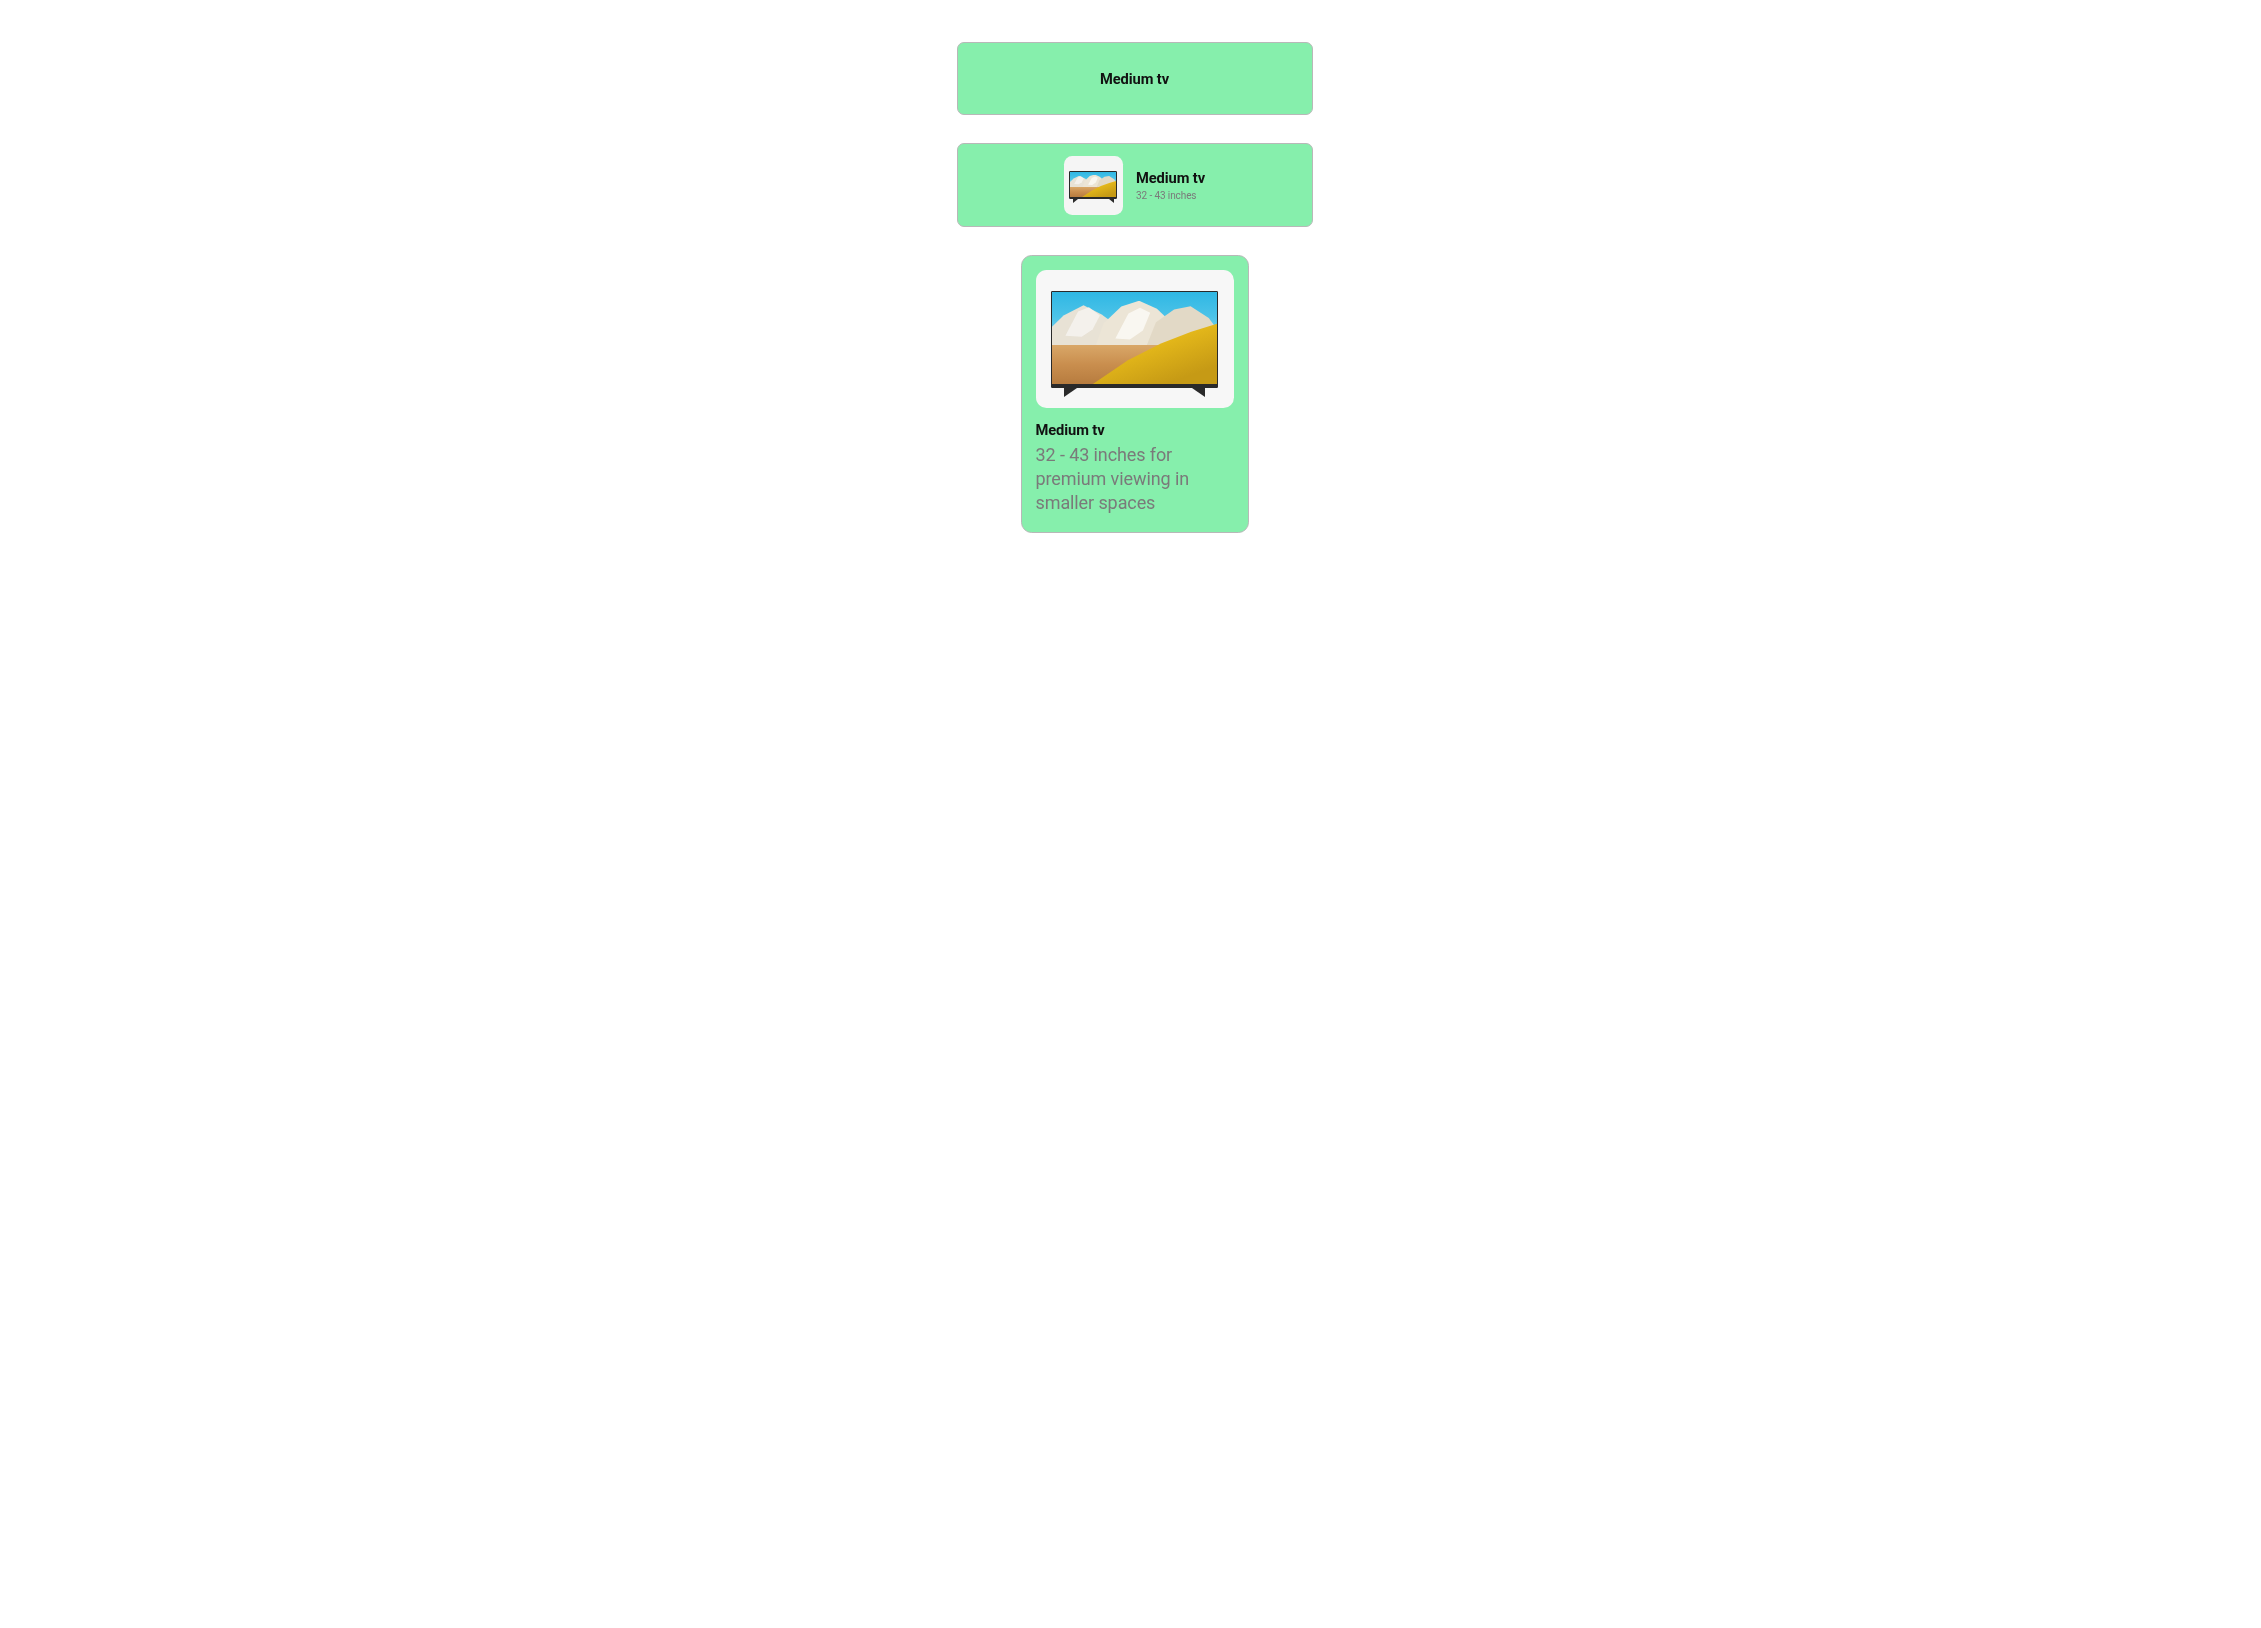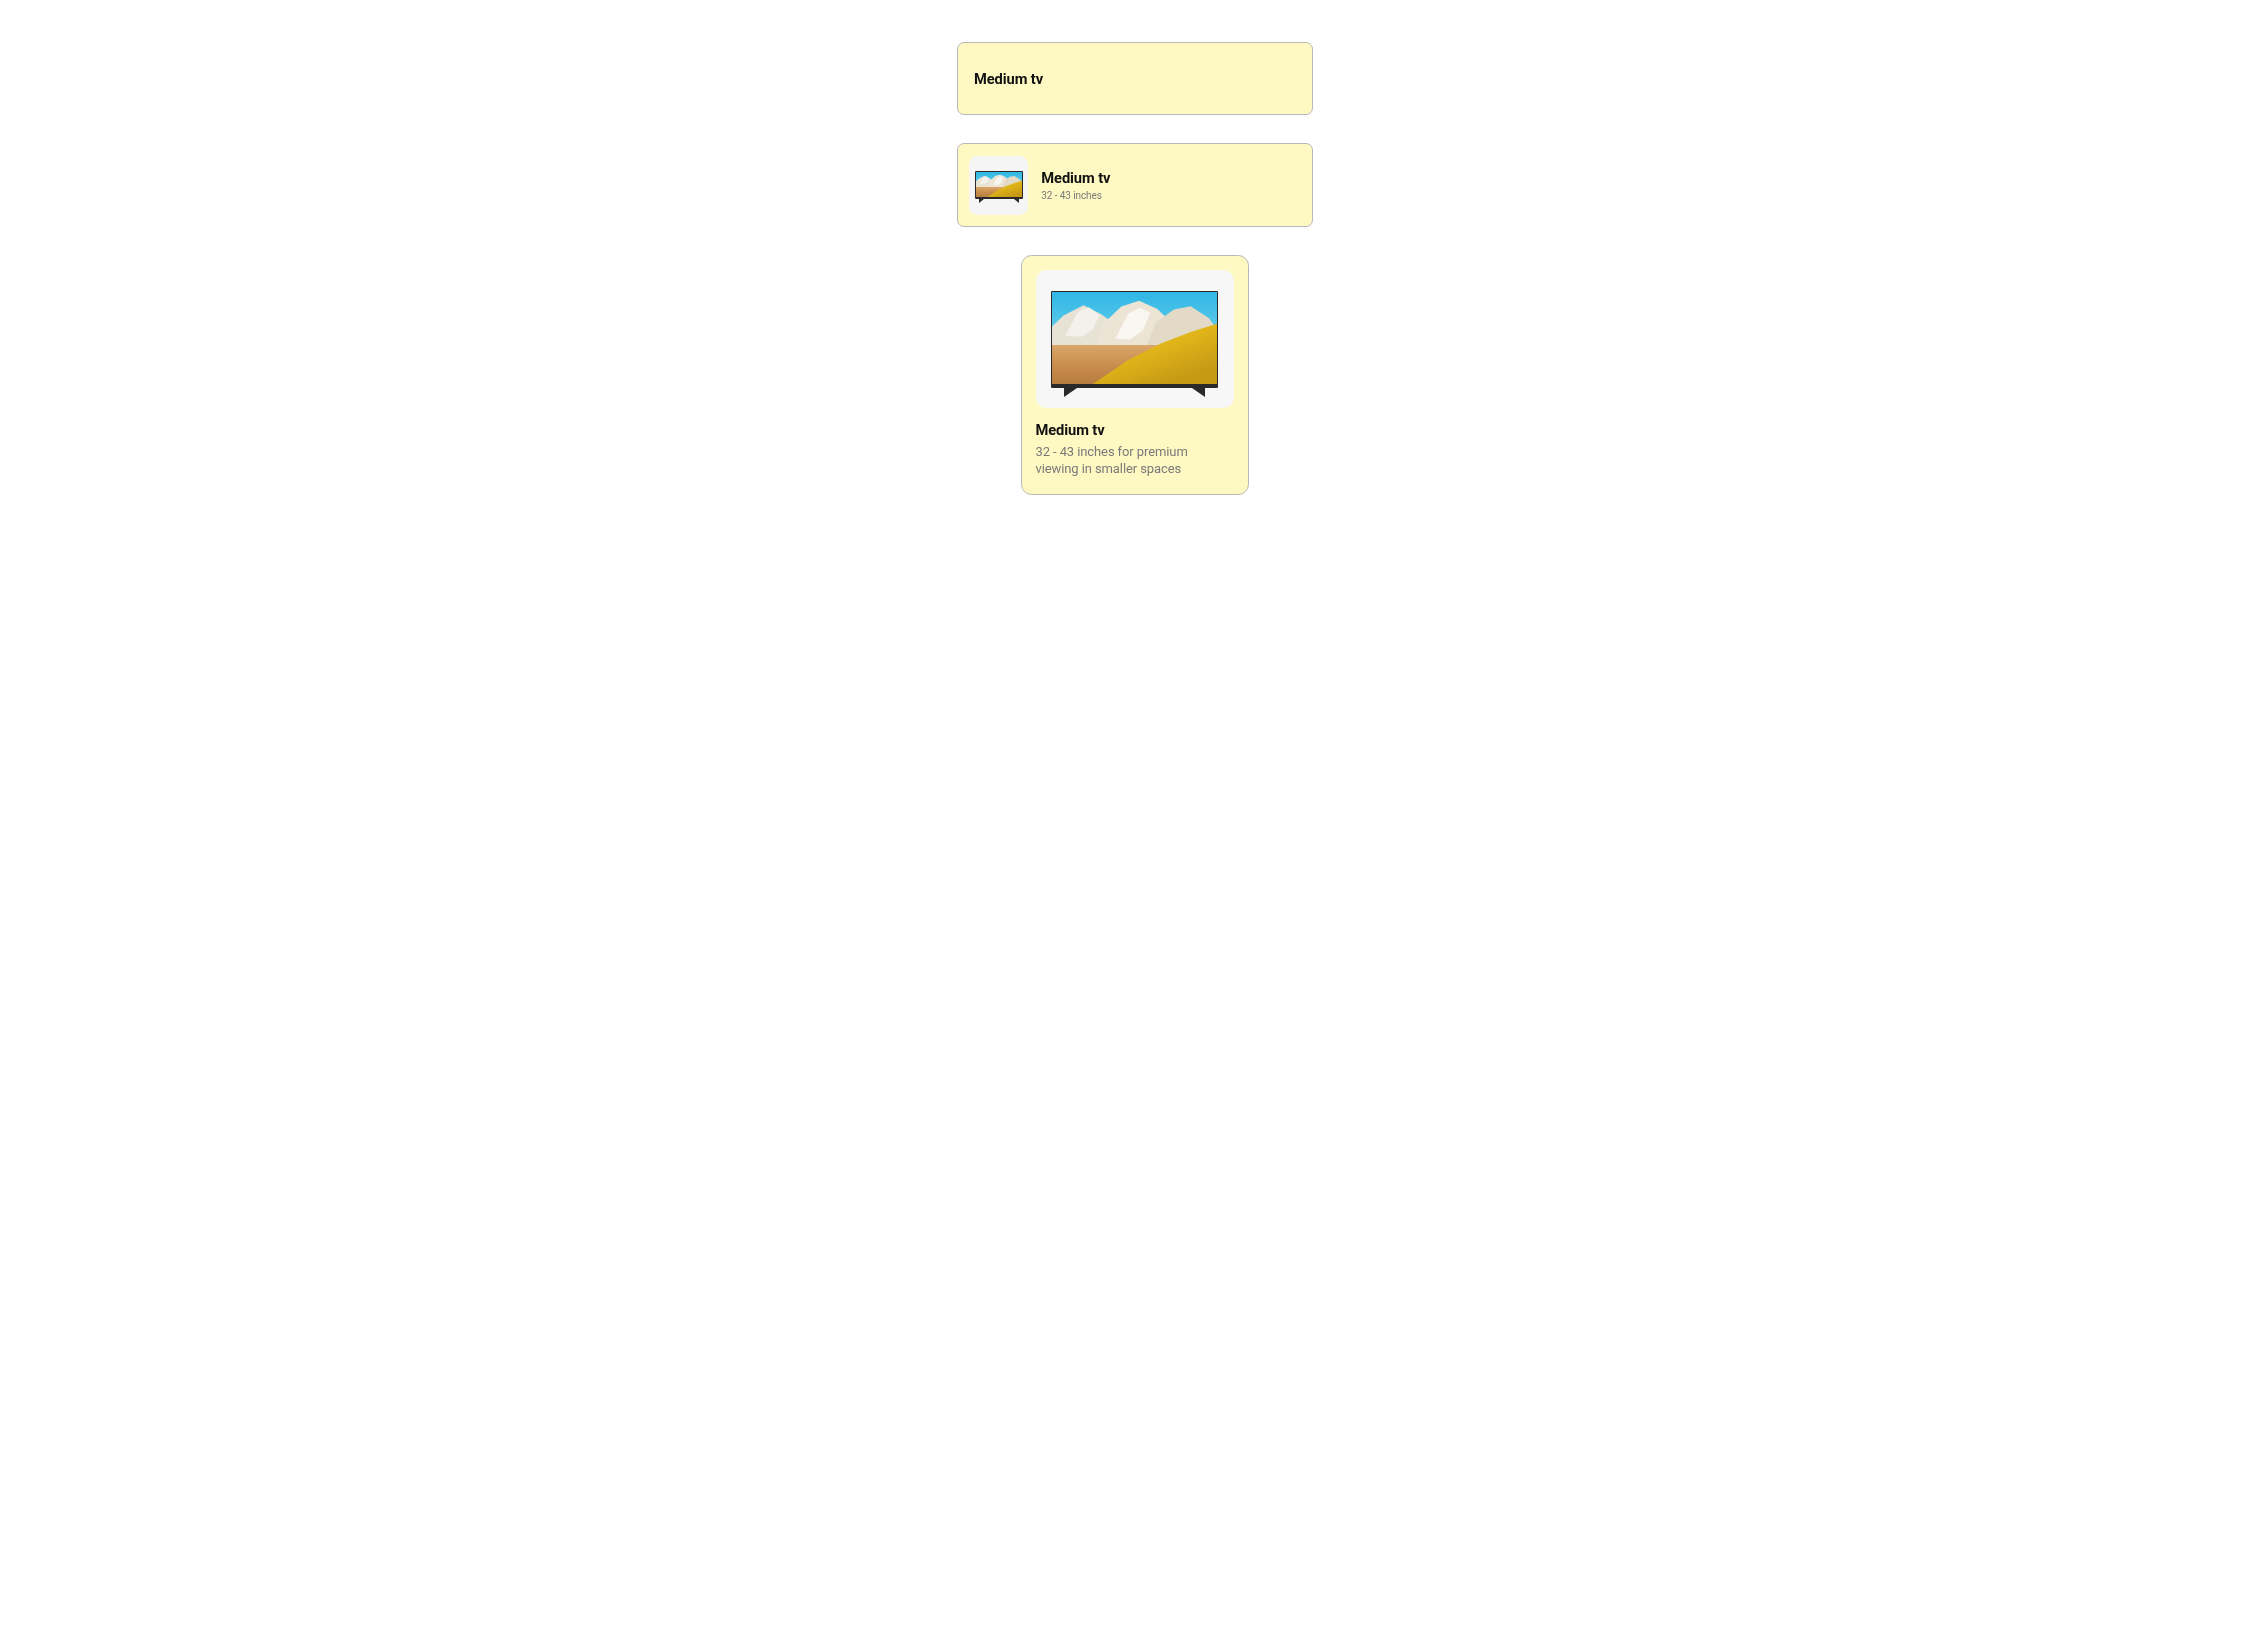--- a/index.html
+++ b/index.html
@@ -15,23 +15,24 @@
     width: 754px;
     height: 543px;
     position: relative;
     margin: 0 auto;
     transform-origin: top left;
   }
 
   
   .card {
     position: absolute;
-    background: #fef9c3;
+    background: #86efac;
     border: 0.6px solid #b8b8b8;
     border-radius: 7px;
+    justify-content: center;
   }
 
   
   .card1 {
     left: 203px;
     top: 42px;
     width: 356px;
     height: 73px;
     padding: 14px 16.5px;
     display: flex;
@@ -100,21 +101,21 @@
     margin-bottom: 13px;
   }
   .card3 .title {
     font-size: 14.7px;
     font-weight: 700;
     color: #111;
     letter-spacing: -0.1px;
     margin-bottom: 3.5px;
   }
   .card3 .desc {
-    font-size: 13px;
+    font-size: 18px;
     color: #7a7a7a;
     line-height: 1.35;
     letter-spacing: -0.1px;
   }
 
   
   .tv {
     position: relative;
   }
   .tv .screen {

